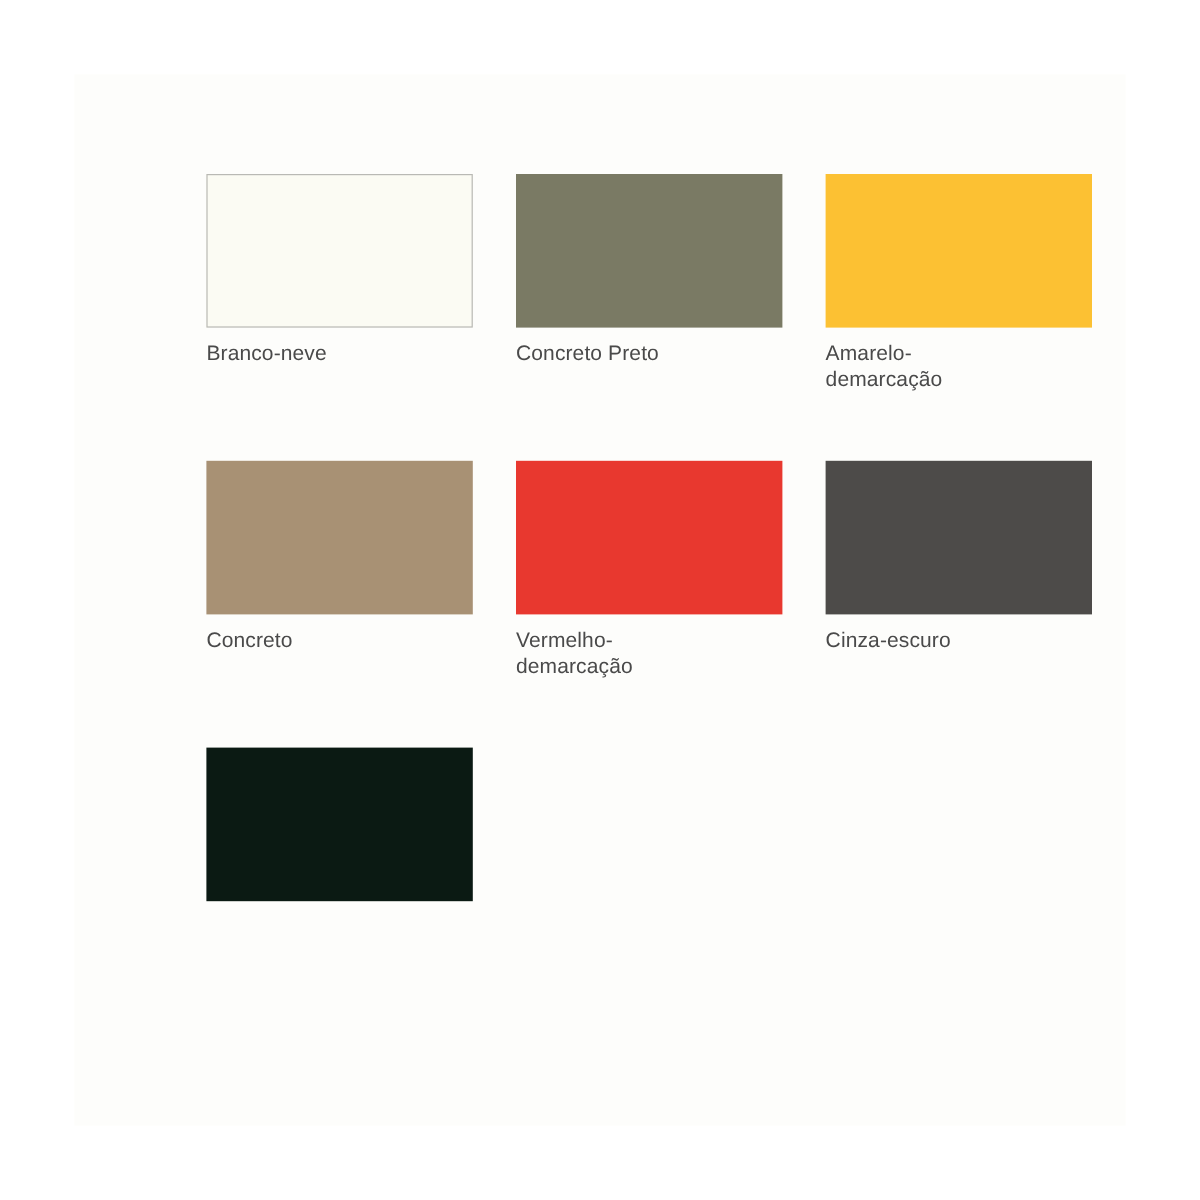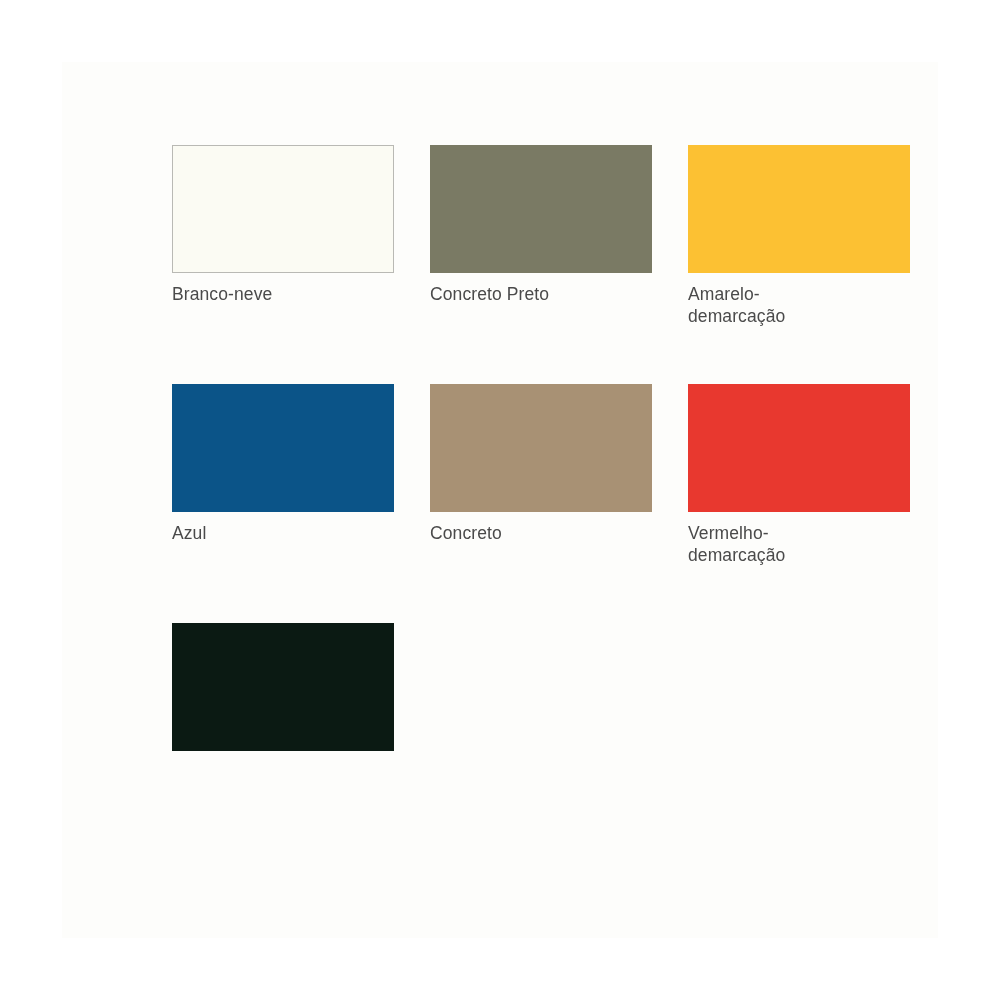--- a/index.html
+++ b/index.html
@@ -89,30 +89,30 @@
       <div class="swatch-cell">
         <div class="swatch-chip" title="Concreto Puro" style="background: rgb(122, 122, 100);"></div>
         <div class="swatch-label">Concreto Preto</div>
       </div>
       <div class="swatch-cell">
         <div class="swatch-chip" title="Amarelo-demarcação" style="background: rgb(252, 193, 51);"></div>
         <div class="swatch-label">Amarelo-
 demarcação</div>
       </div>
       <div class="swatch-cell">
-        <div class="swatch-chip" title="Azul" style="background: rgb(11, 84, 136);"></div>
-        <div class="swatch-label">Azul</div>
-      </div>
-      <div class="swatch-cell">
         <div class="swatch-chip" title="Concreto" style="background: rgb(168, 145, 116);"></div>
         <div class="swatch-label">Concreto</div>
       </div>
       <div class="swatch-cell">
         <div class="swatch-chip" title="Vermelho-demarcação" style="background: rgb(232, 56, 47);"></div>
         <div class="swatch-label">Vermelho-
 demarcação</div>
       </div>
       <div class="swatch-cell">
+        <div class="swatch-chip" title="Cinza-escuro" style="background: rgb(77, 75, 73);"></div>
+        <div class="swatch-label">Cinza-escuro</div>
+      </div>
+      <div class="swatch-cell">
         <div class="swatch-chip" title="Preto" style="background: rgb(11, 26, 19);"></div>
       </div>
       <div class="swatch-cell is-empty"></div>
     </div>
 </div>
 
 </body></html>

